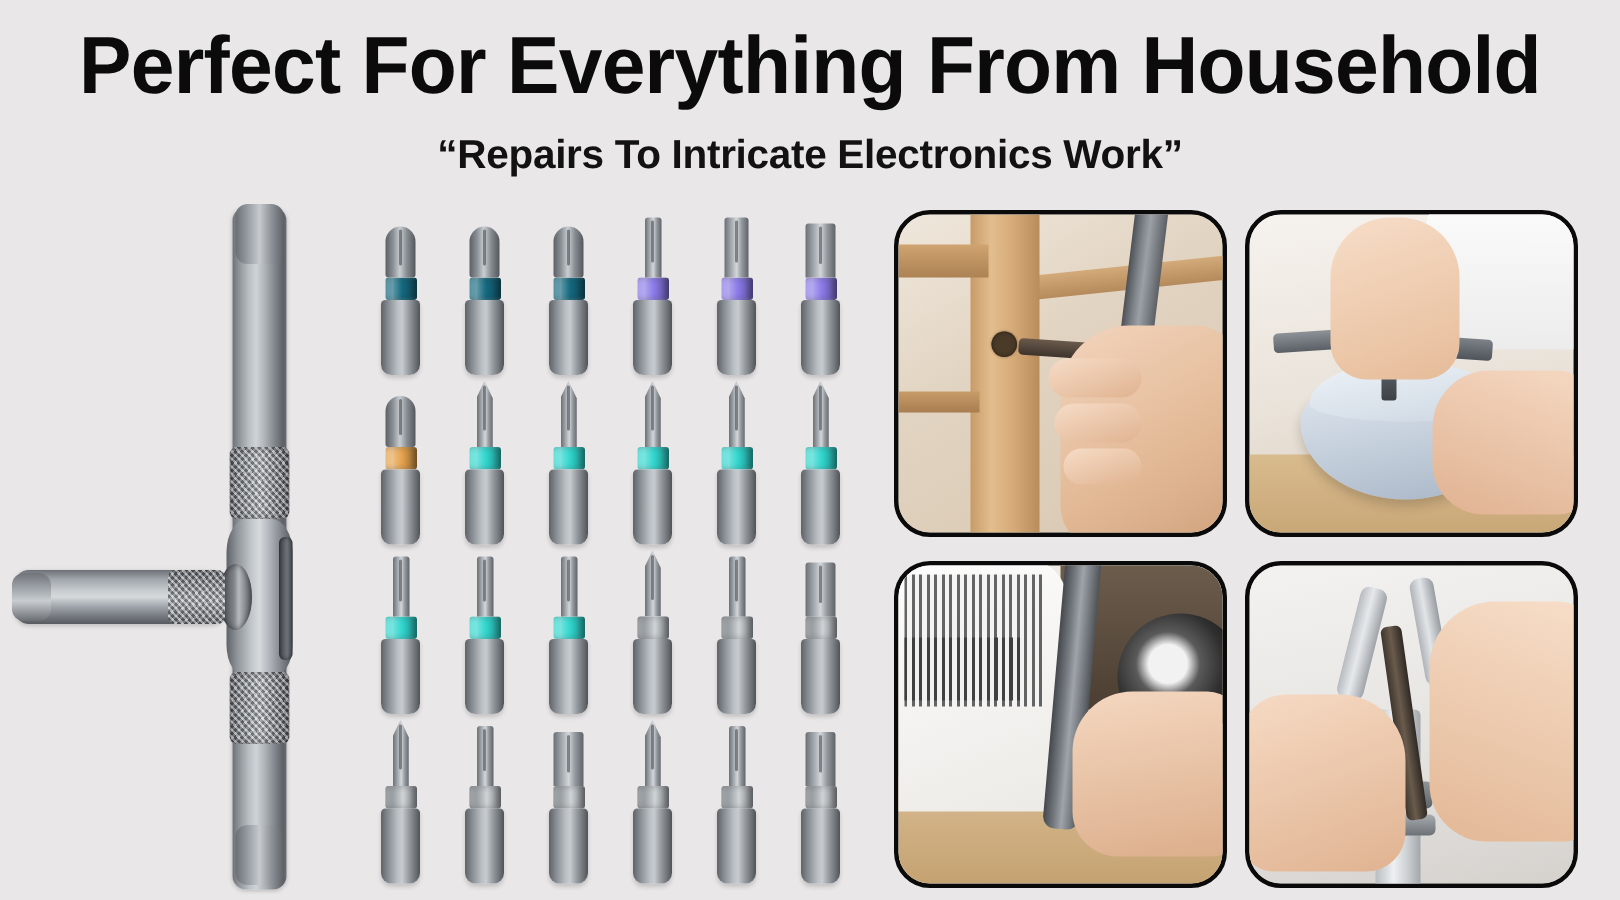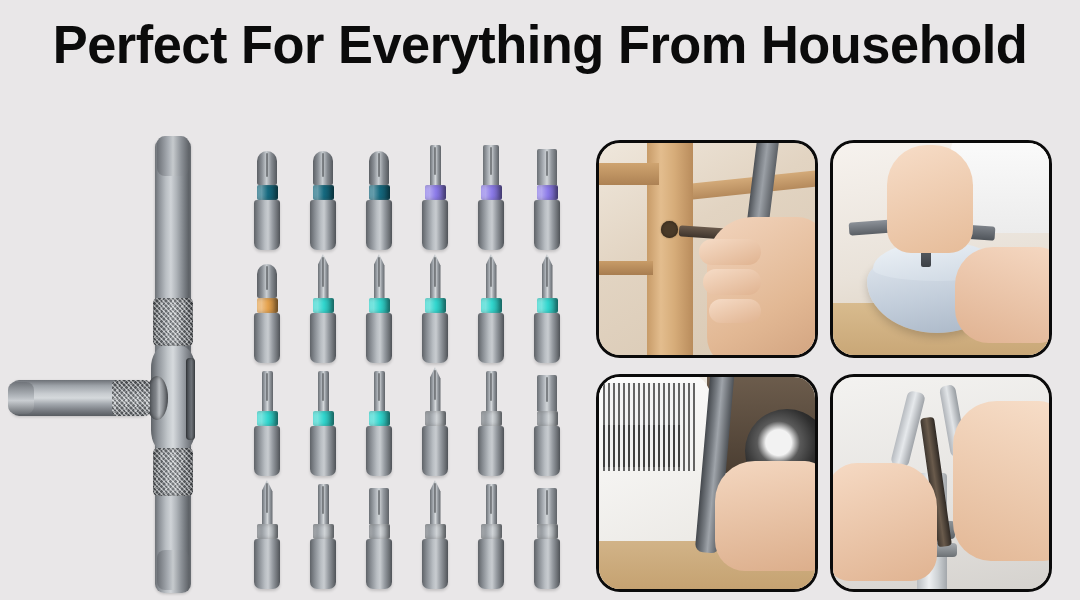--- a/index.html
+++ b/index.html
@@ -312,20 +312,21 @@
     border-radius:44px 26px 22px 38px;
     background:linear-gradient(200deg,#f7dec9,#e3b896);
   }
 </style>
 </head>
 <body>
 
 <div class="stage">
 
   <div class="headline">Perfect For Everything From Household</div>
+  <div class="subhead">“Repairs To Intricate Electronics Work”</div>
 
   <div class="tool">
     <div class="shaft"></div>
     <div class="shaft-cap cap-top"></div>
     <div class="knurl knurl-top"></div>
     <div class="mid-swell"></div>
     <div class="mid-slot"></div>
     <div class="hub"></div>
     <div class="cross"></div>
     <div class="cross-knurl"></div>

